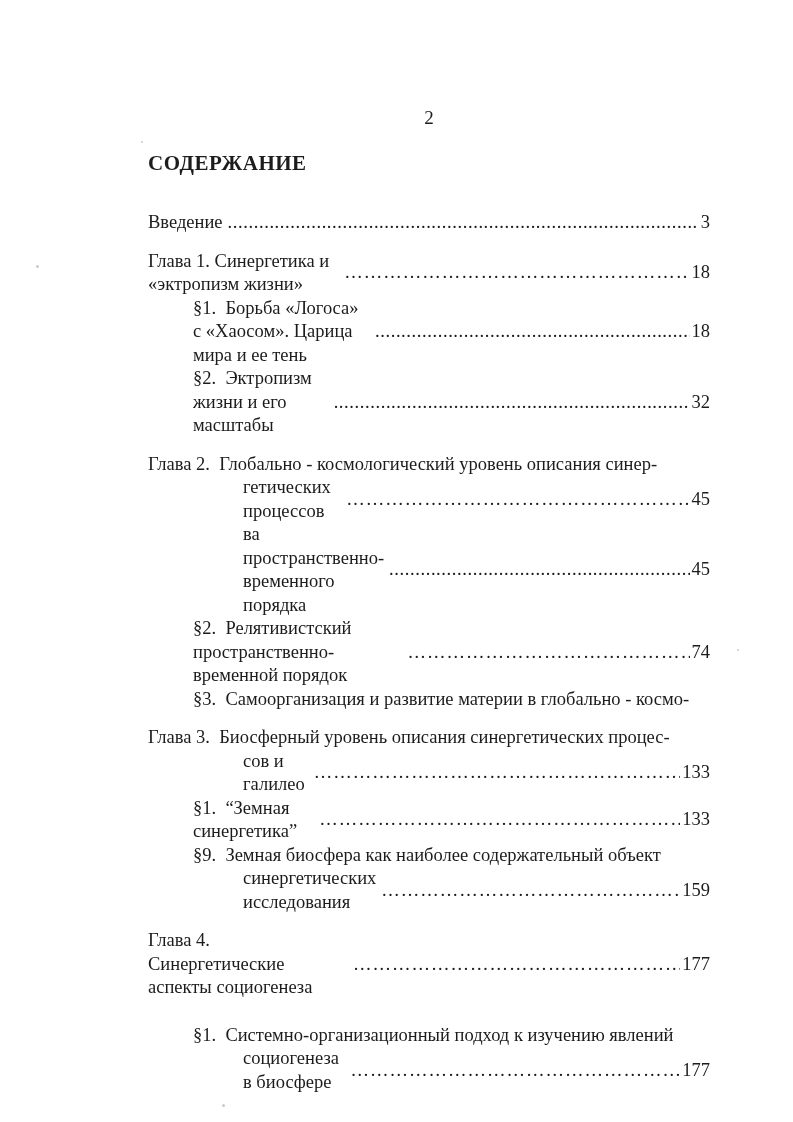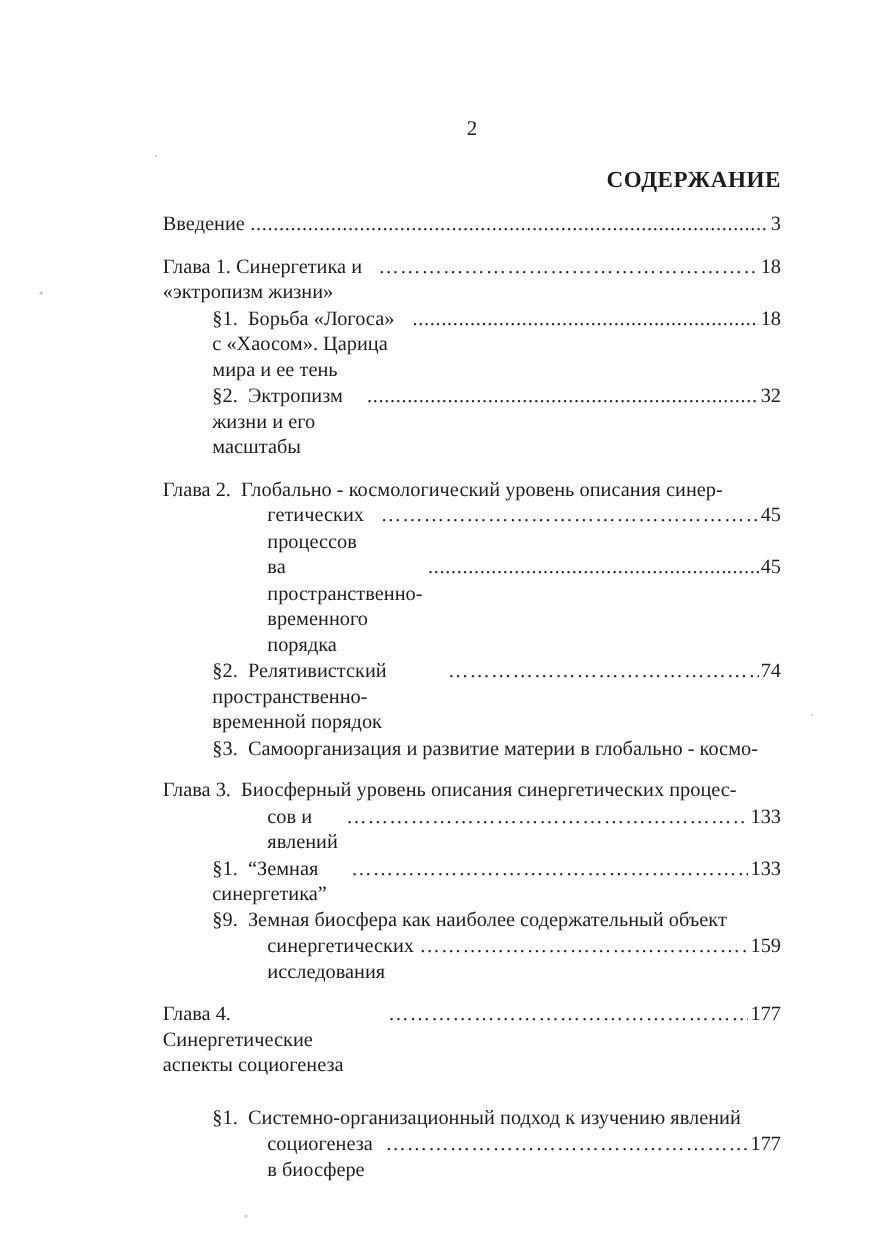--- a/index.html
+++ b/index.html
@@ -17,32 +17,32 @@
     font-family: "Liberation Serif", "DejaVu Serif", serif;
     padding: 106px 83px 0 148px;
     overflow: hidden;
   }
   .page-number-top {
     text-align: center;
     font-size: 19px;
     line-height: 23px;
   }
   .doc-title {
-    text-align: right;
+    text-align: left;
     font-weight: bold;
     font-size: 21px;
     letter-spacing: 0.5px;
     line-height: 25px;
     margin-top: 22px;
-    margin-bottom: 17px;
+    margin-bottom: 35px;
   }
   .toc { display: block; }
   .line {
     display: flex;
-    align-items: flex-start;
+    align-items: center;
     font-size: 18.5px;
     line-height: 23.5px;
   }
   .line .text {
     white-space: pre-wrap;
     flex: 0 1 auto;
   }
   .line .leader {
     flex: 1 1 auto;
     overflow: hidden;
@@ -128,21 +128,21 @@
   </div>
       <div class="line indent-1">
     <span class="text">§3.  Самоорганизация и развитие материи в глобально - космо-</span>
 
   </div>
       <div class="line gap-1">
     <span class="text">Глава 3.  Биосферный уровень описания синергетических процес-</span>
 
   </div>
       <div class="line indent-2">
-    <span class="text">сов и явлений </span>
+    <span class="text">сов и галилео </span>
     <span class="leader coarse"></span>
     <span class="pagenum">133</span>
   </div>
       <div class="line indent-1">
     <span class="text">§1.  “Земная синергетика” </span>
     <span class="leader coarse"></span>
     <span class="pagenum">133</span>
   </div>
       <div class="line indent-1">
     <span class="text">§9.  Земная биосфера как наиболее содержательный объект</span>

